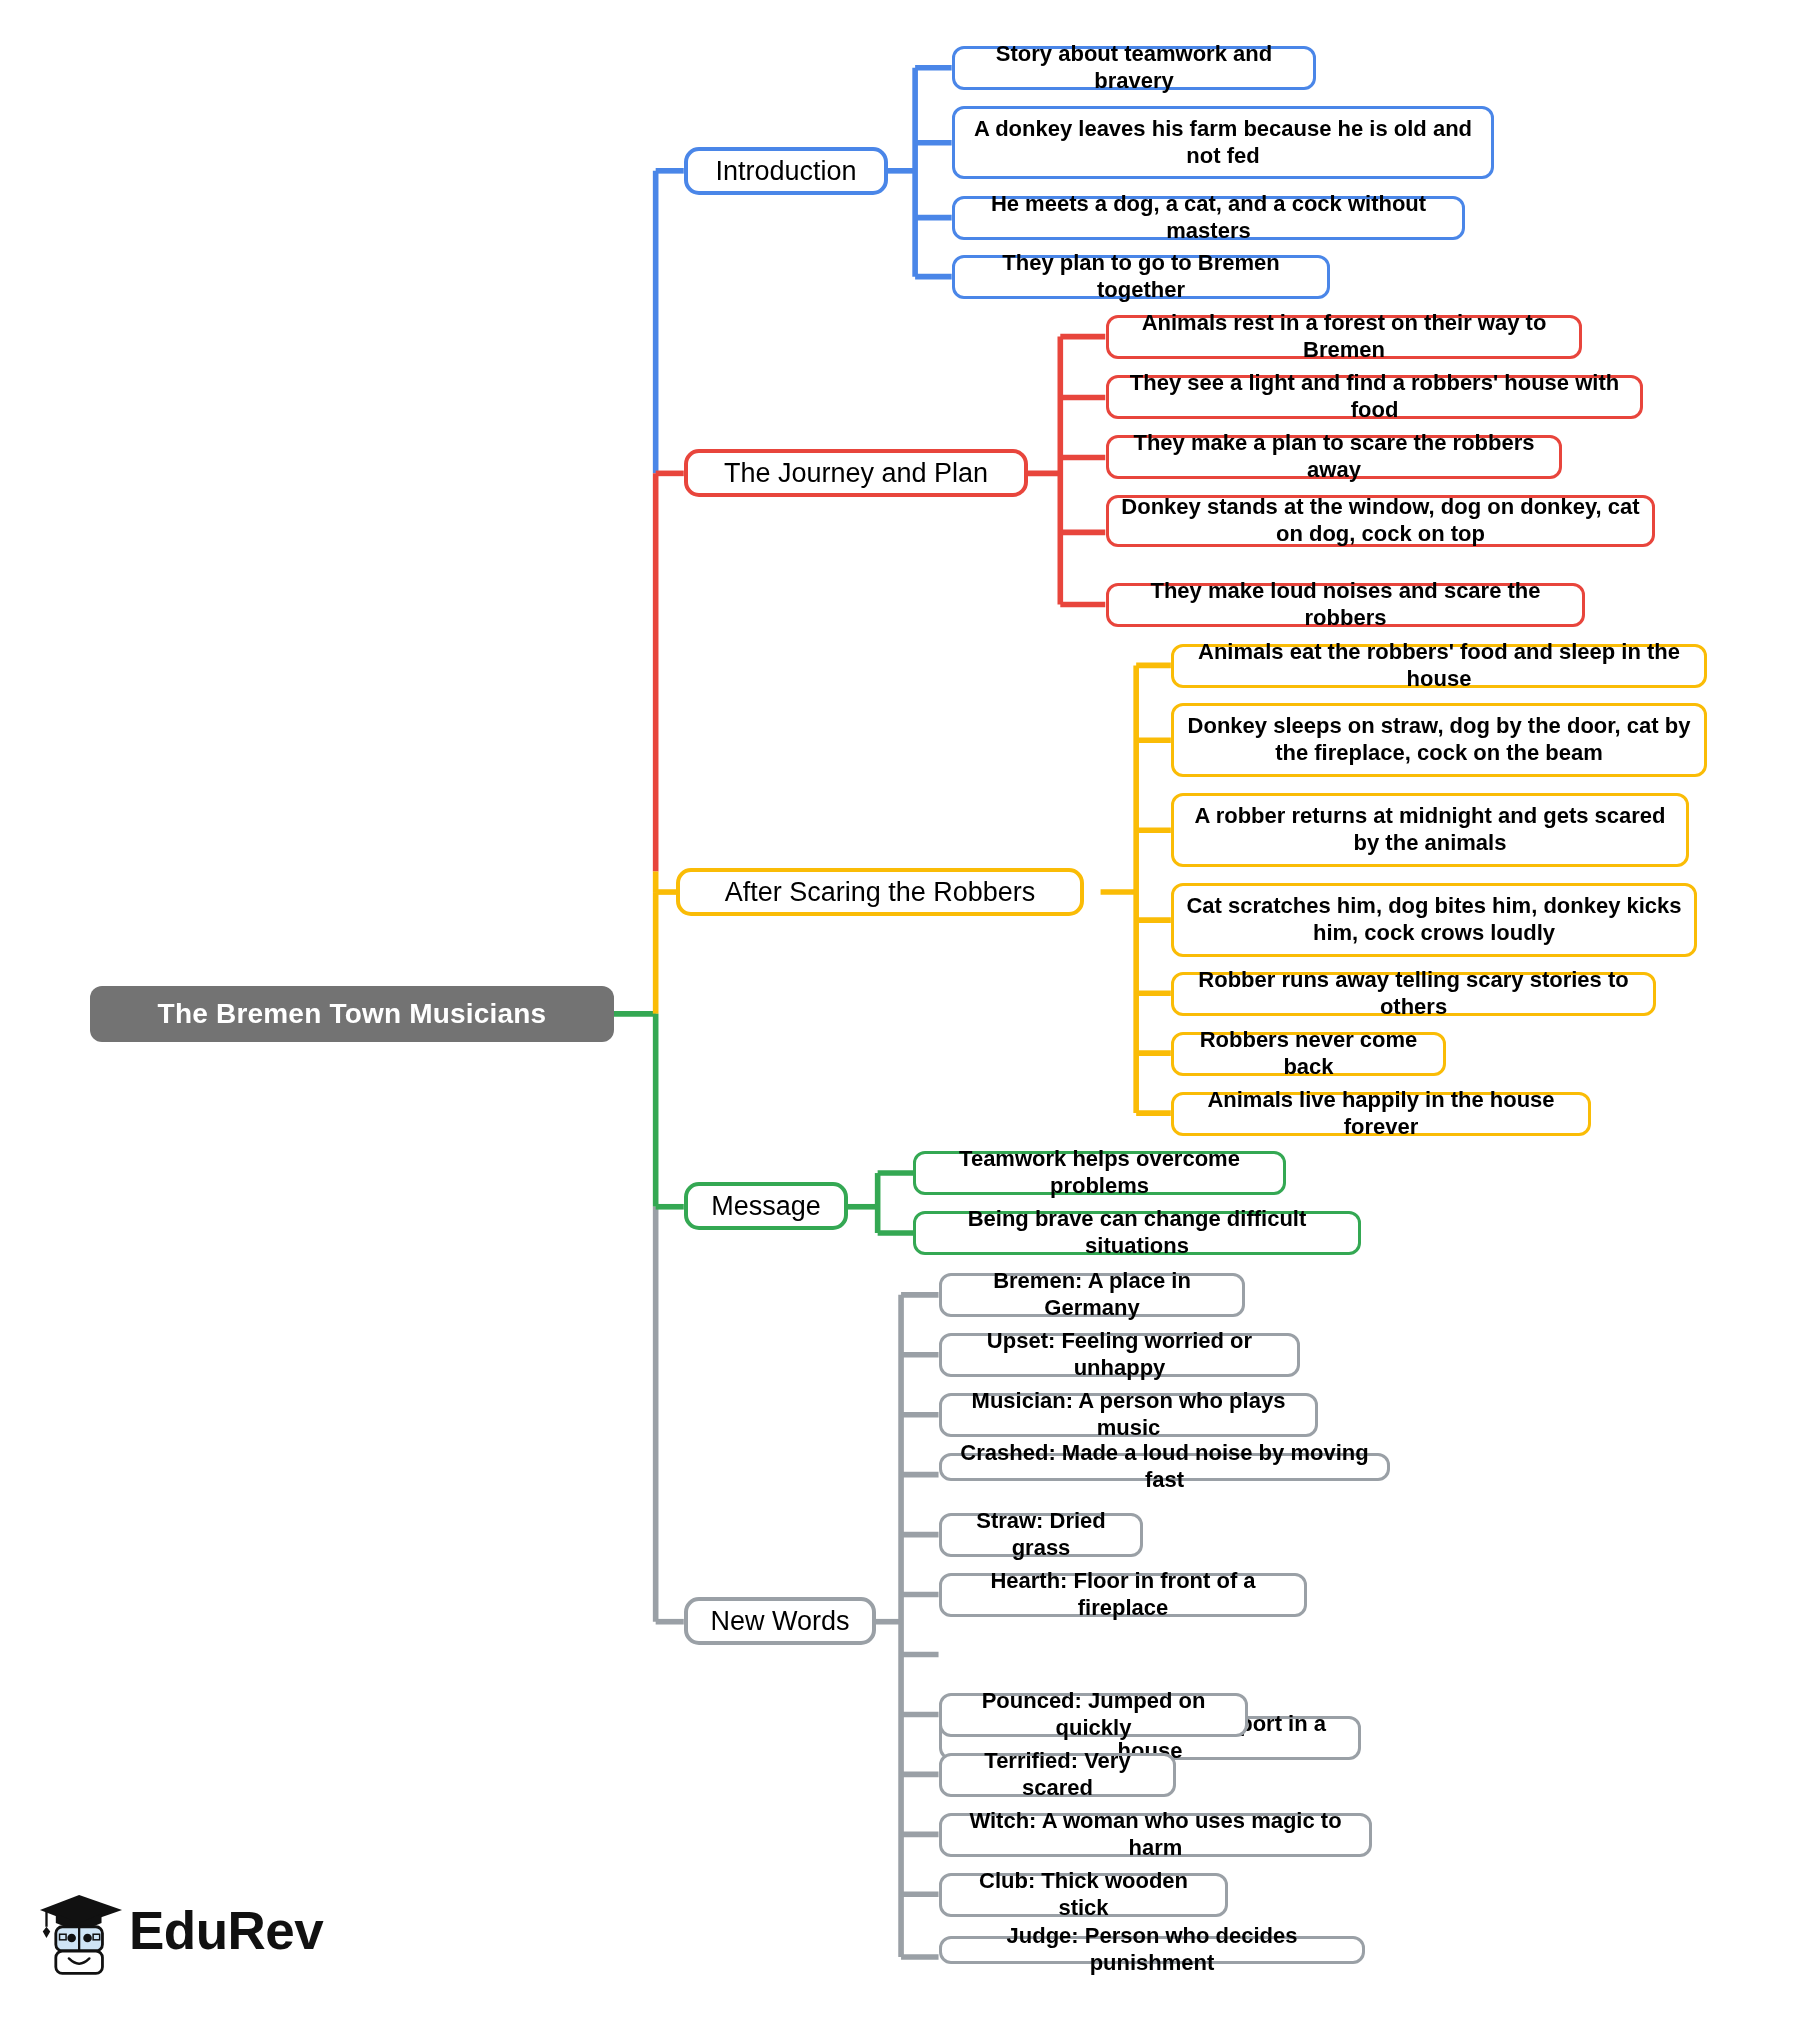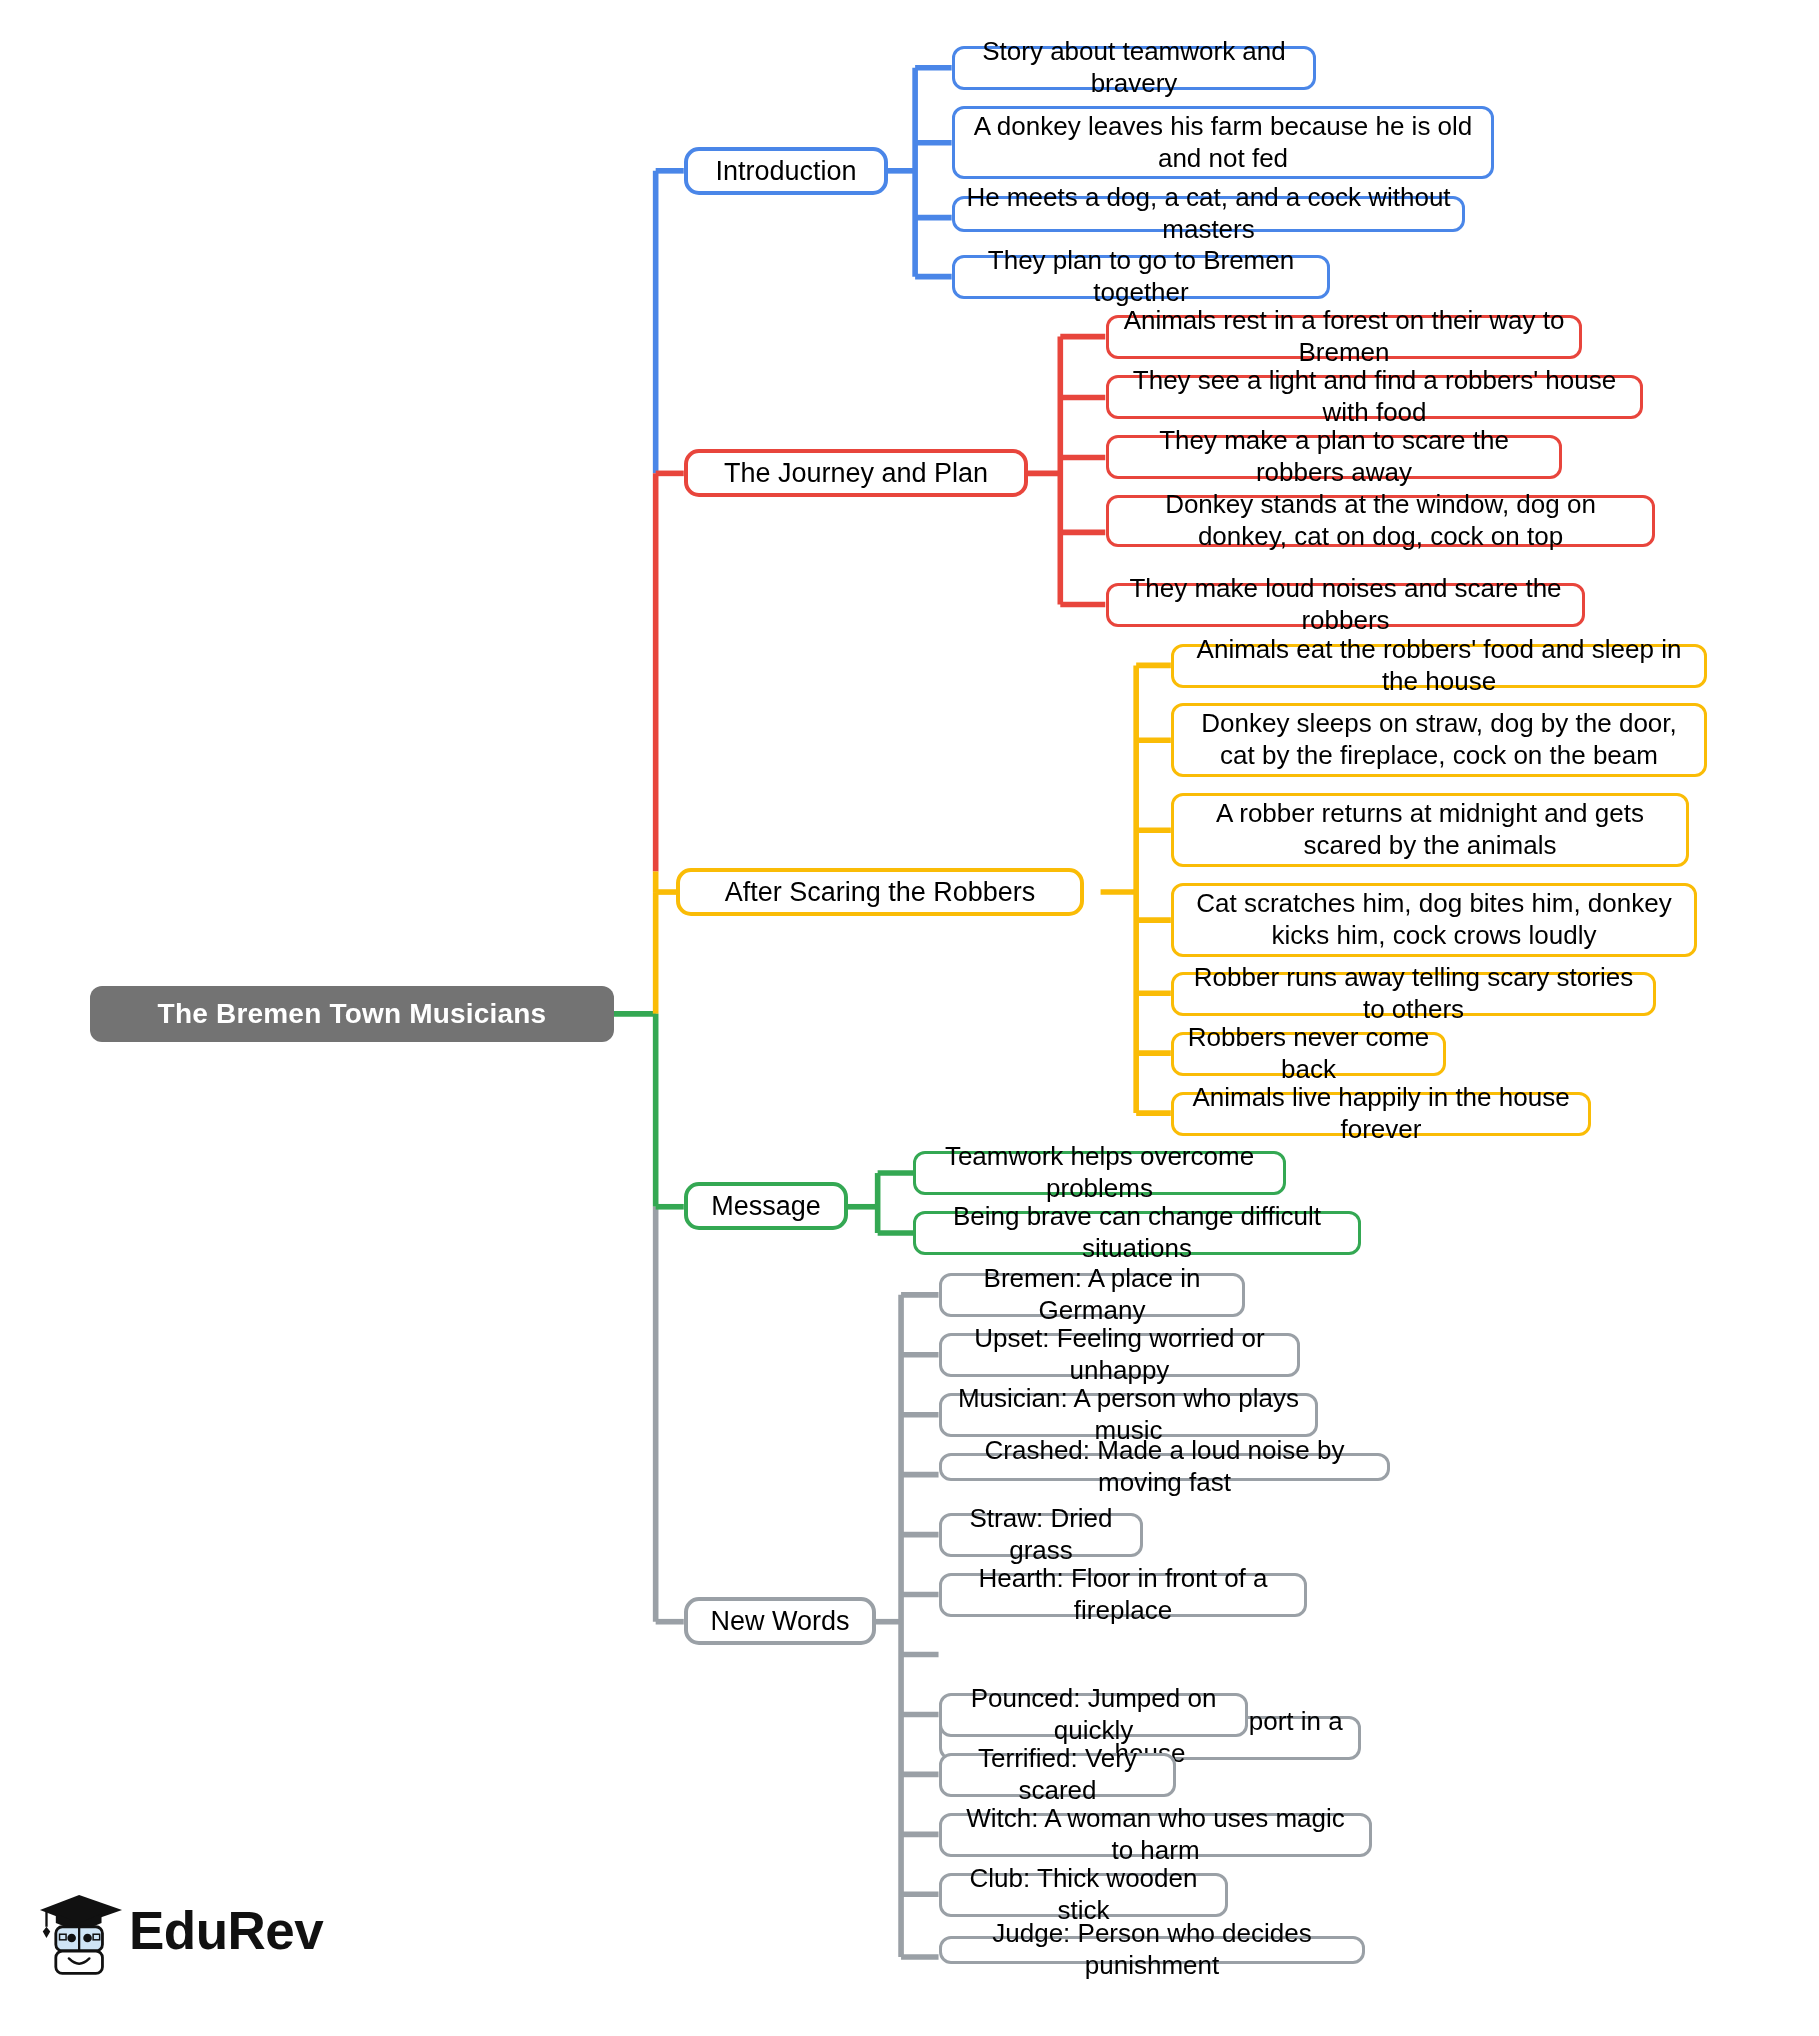--- a/index.html
+++ b/index.html
@@ -60,22 +60,23 @@
     border-width: 4.7px;
     border-radius: 15px;
     font-size: 27px;
     padding: 0 13px;
     text-align: center;
   }
   
   .node.leaf {
     border-width: 3.7px;
     border-radius: 12px;
-    font-size: 26px;
+    font-size: 22px;
     padding: 2.8px 10.3px;
+    font-weight: bold;
   }
 
   
   .c-blue   { border-color: #4a86e8; }
   .c-red    { border-color: #e8453c; }
   .c-yellow { border-color: #fabc06; }
   .c-green  { border-color: #34a853; }
   .c-gray   { border-color: #9aa0a6; }
 
   
@@ -168,21 +169,21 @@
   </svg>
 
   <div class="node root" style="left:90px; top:986px; width:524px; height:56px;">The Bremen Town Musicians</div>
 
   <div class="node branch c-blue" style="left:684px; top:147px; width:204px; height:48px;">Introduction</div>
 
   <div class="node leaf c-blue" style="left:952px; top:46px; width:364px; height:44px;">Story about teamwork and bravery</div>
 
   <div class="node leaf c-blue" style="left:952px; top:106px; width:542px; height:73px;">A donkey leaves his farm because he is old and not fed</div>
 
-  <div class="node leaf c-blue" style="left:952px; top:196px; width:513px; height:36px;">He meets a dog, a cat, and a cock without masters</div>
+  <div class="node leaf c-blue" style="left:952px; top:196px; width:513px; height:44px;">He meets a dog, a cat, and a cock without masters</div>
 
   <div class="node leaf c-blue" style="left:952px; top:255px; width:378px; height:44px;">They plan to go to Bremen together</div>
 
   <div class="node branch c-red" style="left:684px; top:449px; width:344px; height:48px;">The Journey and Plan</div>
 
   <div class="node leaf c-red" style="left:1106px; top:315px; width:476px; height:44px;">Animals rest in a forest on their way to Bremen</div>
 
   <div class="node leaf c-red" style="left:1106px; top:375px; width:537px; height:44px;">They see a light and find a robbers' house with food</div>
 
   <div class="node leaf c-red" style="left:1106px; top:435px; width:456px; height:44px;">They make a plan to scare the robbers away</div>

